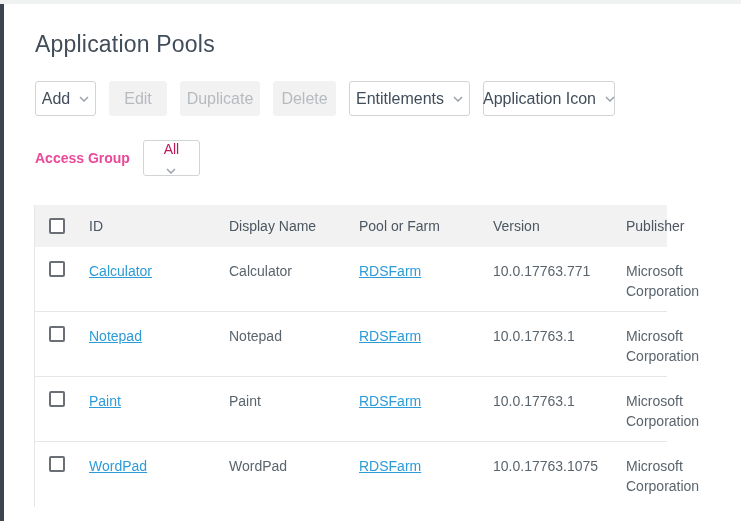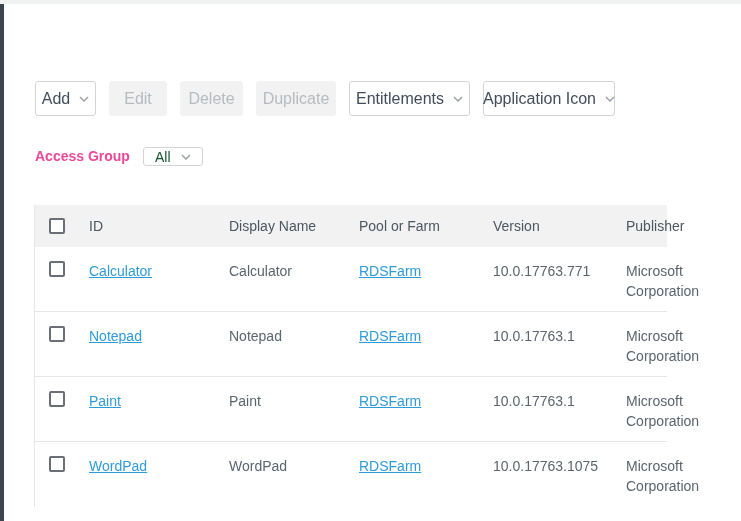--- a/index.html
+++ b/index.html
@@ -53,24 +53,24 @@
 
   .filter-row {
     position: absolute; top: 140px; left: 35px;
     display: flex; align-items: center;
   }
   .filter-label {
     font-size: 14px; color: #ec4899; font-weight: 700; line-height: 33px;
     margin-right: 13px;
   }
   .filter-select {
-    height: 19px; min-width: 57px; background: #fff;
-    border: 1px solid #d1d4d7; border-radius: 3px; color: #14532d;
+    height: 36px; min-width: 57px; background: #fff;
+    border: 1px solid #d1d4d7; border-radius: 3px; color: #be185d;
     font-size: 14px; display: inline-flex; align-items: center; gap: 10px;
-    padding: 0 11px; cursor: pointer;
+    padding: 0 11px; cursor: pointer; flex-direction: column;
   }
 
   .table {
     position: absolute; top: 205px; left: 34px; width: 633px;
     border-left: 1px solid #e4e6e8;
   }
   .thead {
     display: flex; height: 42px; background: #f2f2f2; align-items: center;
     color: #4c5661; font-size: 14px;
   }
@@ -101,38 +101,39 @@
   }
 </style>
 </head>
 <body>
 
 <div class="stage">
 
   <div class="top-strip"></div>
   <div class="left-bar"></div>
 
+  <h1 class="page-title">Application Pools</h1>
 
   <div class="toolbar">
     <button class="btn btn-dropdown btn-add">
       <span>Add</span>
       <span class="chev">
         <svg width="10" height="6" viewBox="0 0 10 6">
             <polyline points="1,1 5,5 9,1" fill="none" stroke="#9ba2a9" stroke-width="1.5"></polyline>
           </svg>
       </span>
     </button>
     <button class="btn btn-disabled btn-edit">
       <span>Edit</span>
     </button>
+    <button class="btn btn-disabled btn-duplicate">
+      <span>Duplicate</span>
+    </button>
     <button class="btn btn-disabled btn-delete">
       <span>Delete</span>
-    </button>
-    <button class="btn btn-disabled btn-duplicate">
-      <span>Duplicate</span>
     </button>
     <button class="btn btn-dropdown btn-entitlements">
       <span>Entitlements</span>
       <span class="chev">
         <svg width="10" height="6" viewBox="0 0 10 6">
             <polyline points="1,1 5,5 9,1" fill="none" stroke="#9ba2a9" stroke-width="1.5"></polyline>
           </svg>
       </span>
     </button>
     <button class="btn btn-dropdown btn-appicon">

